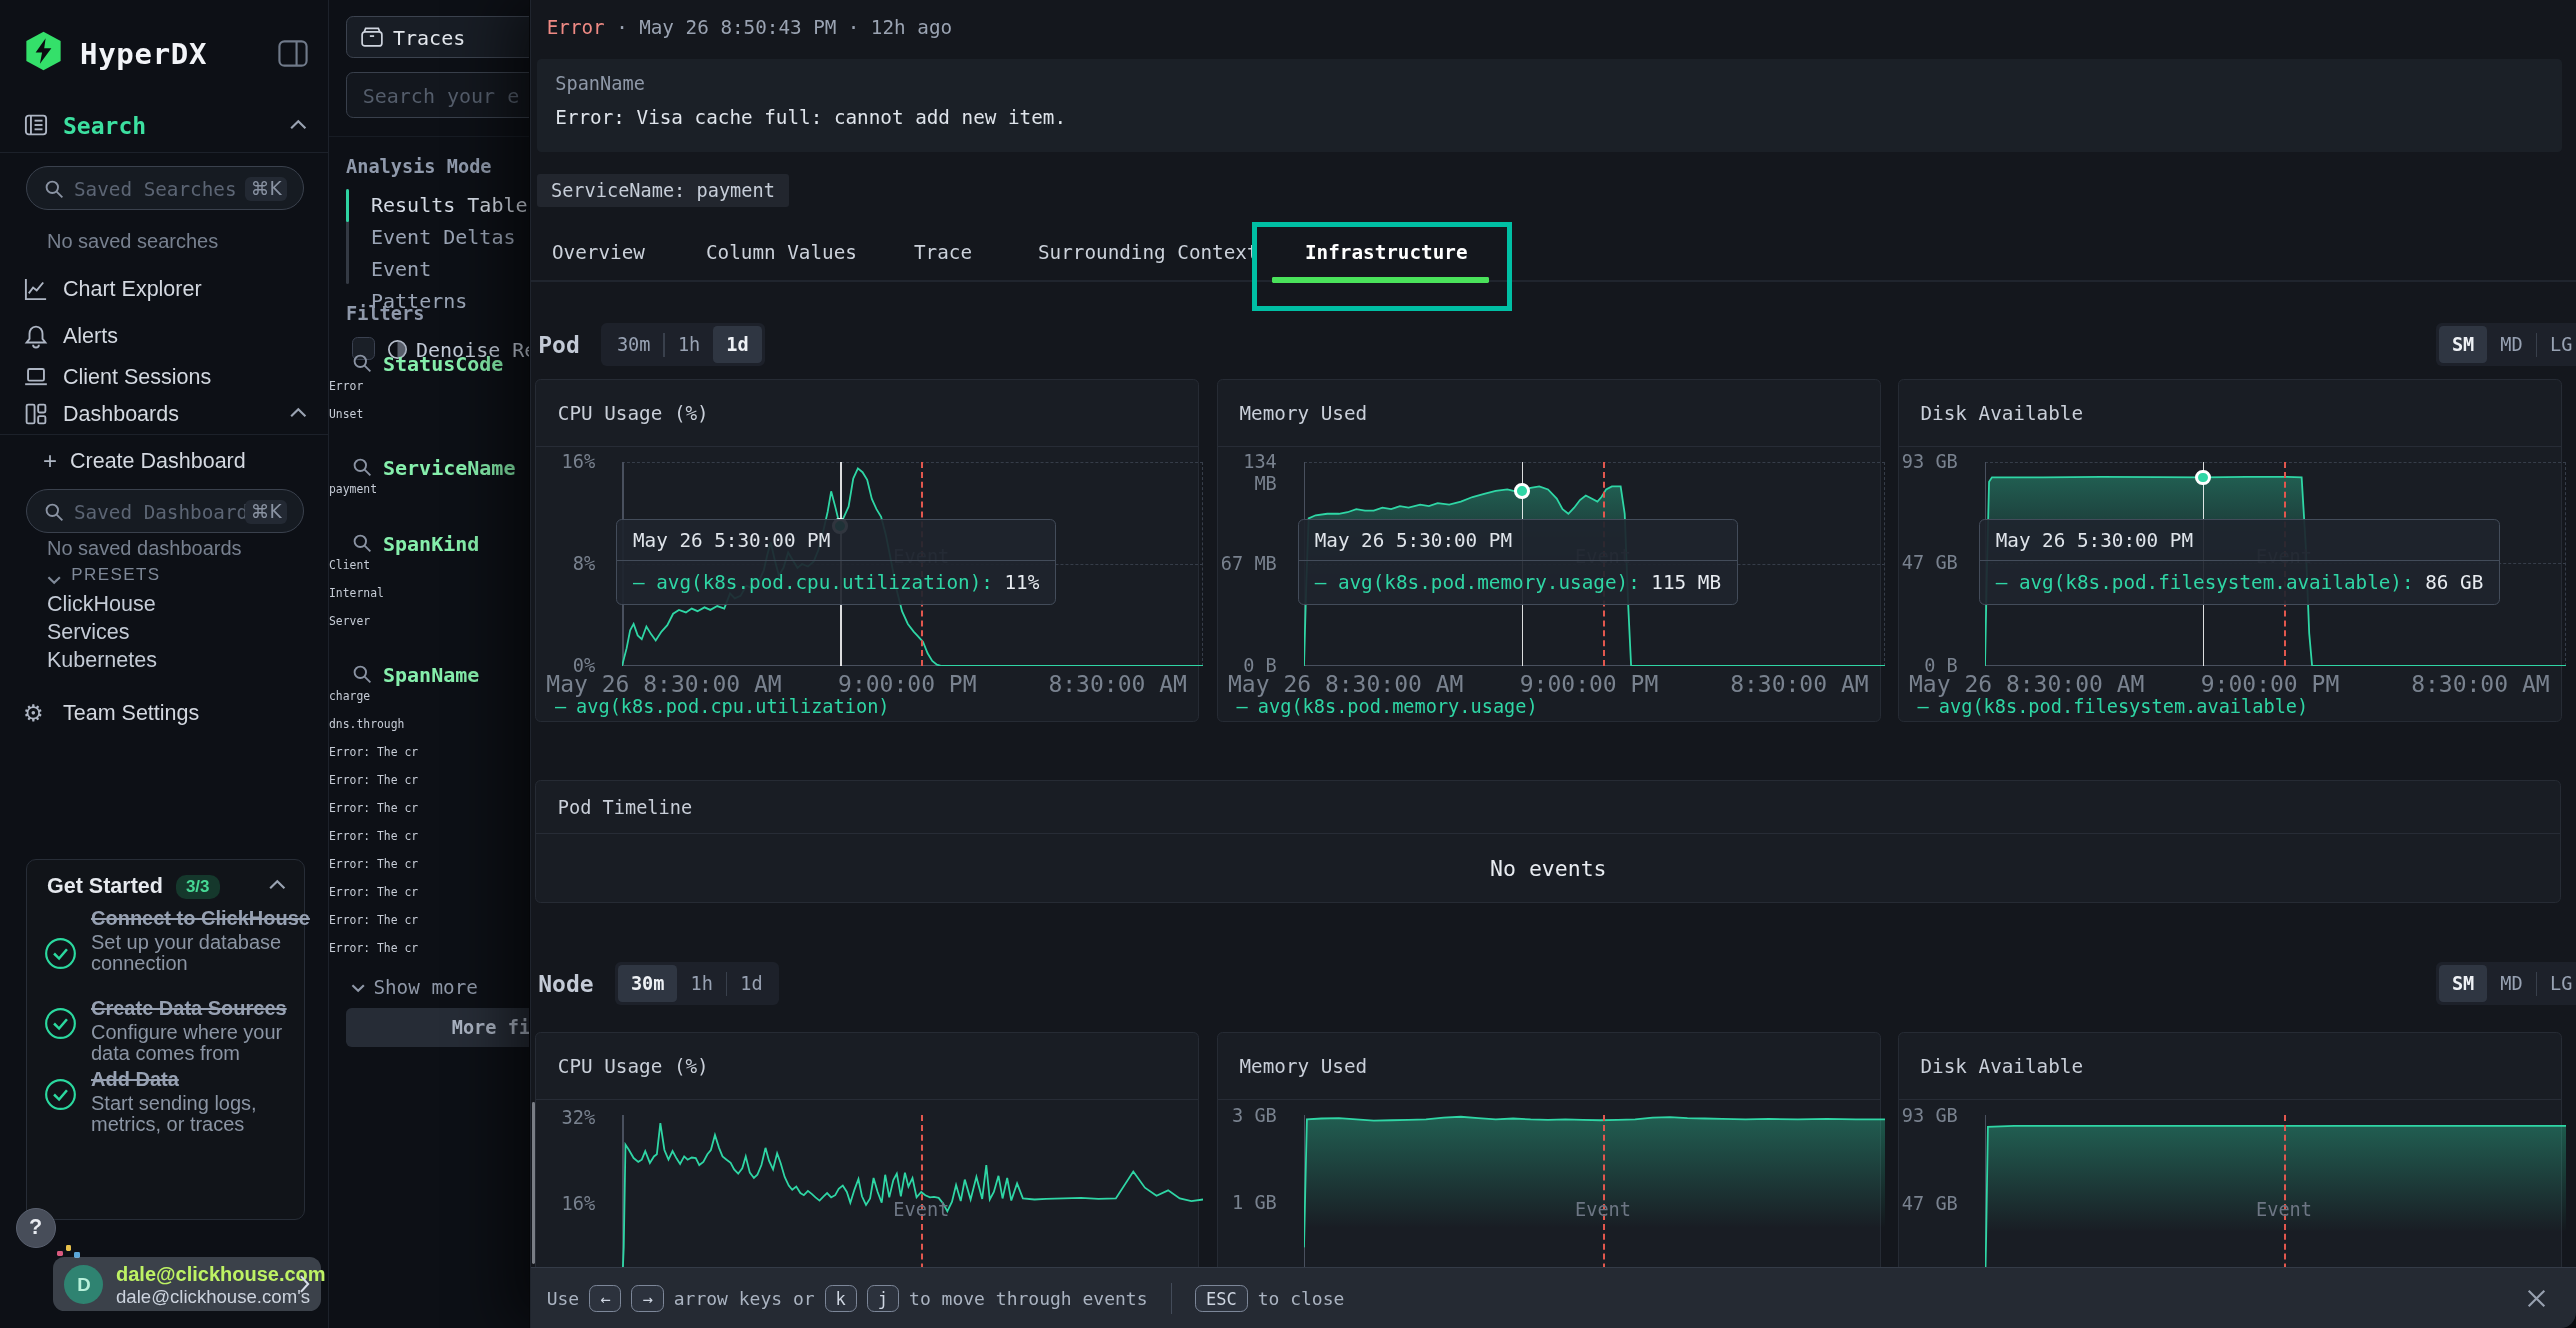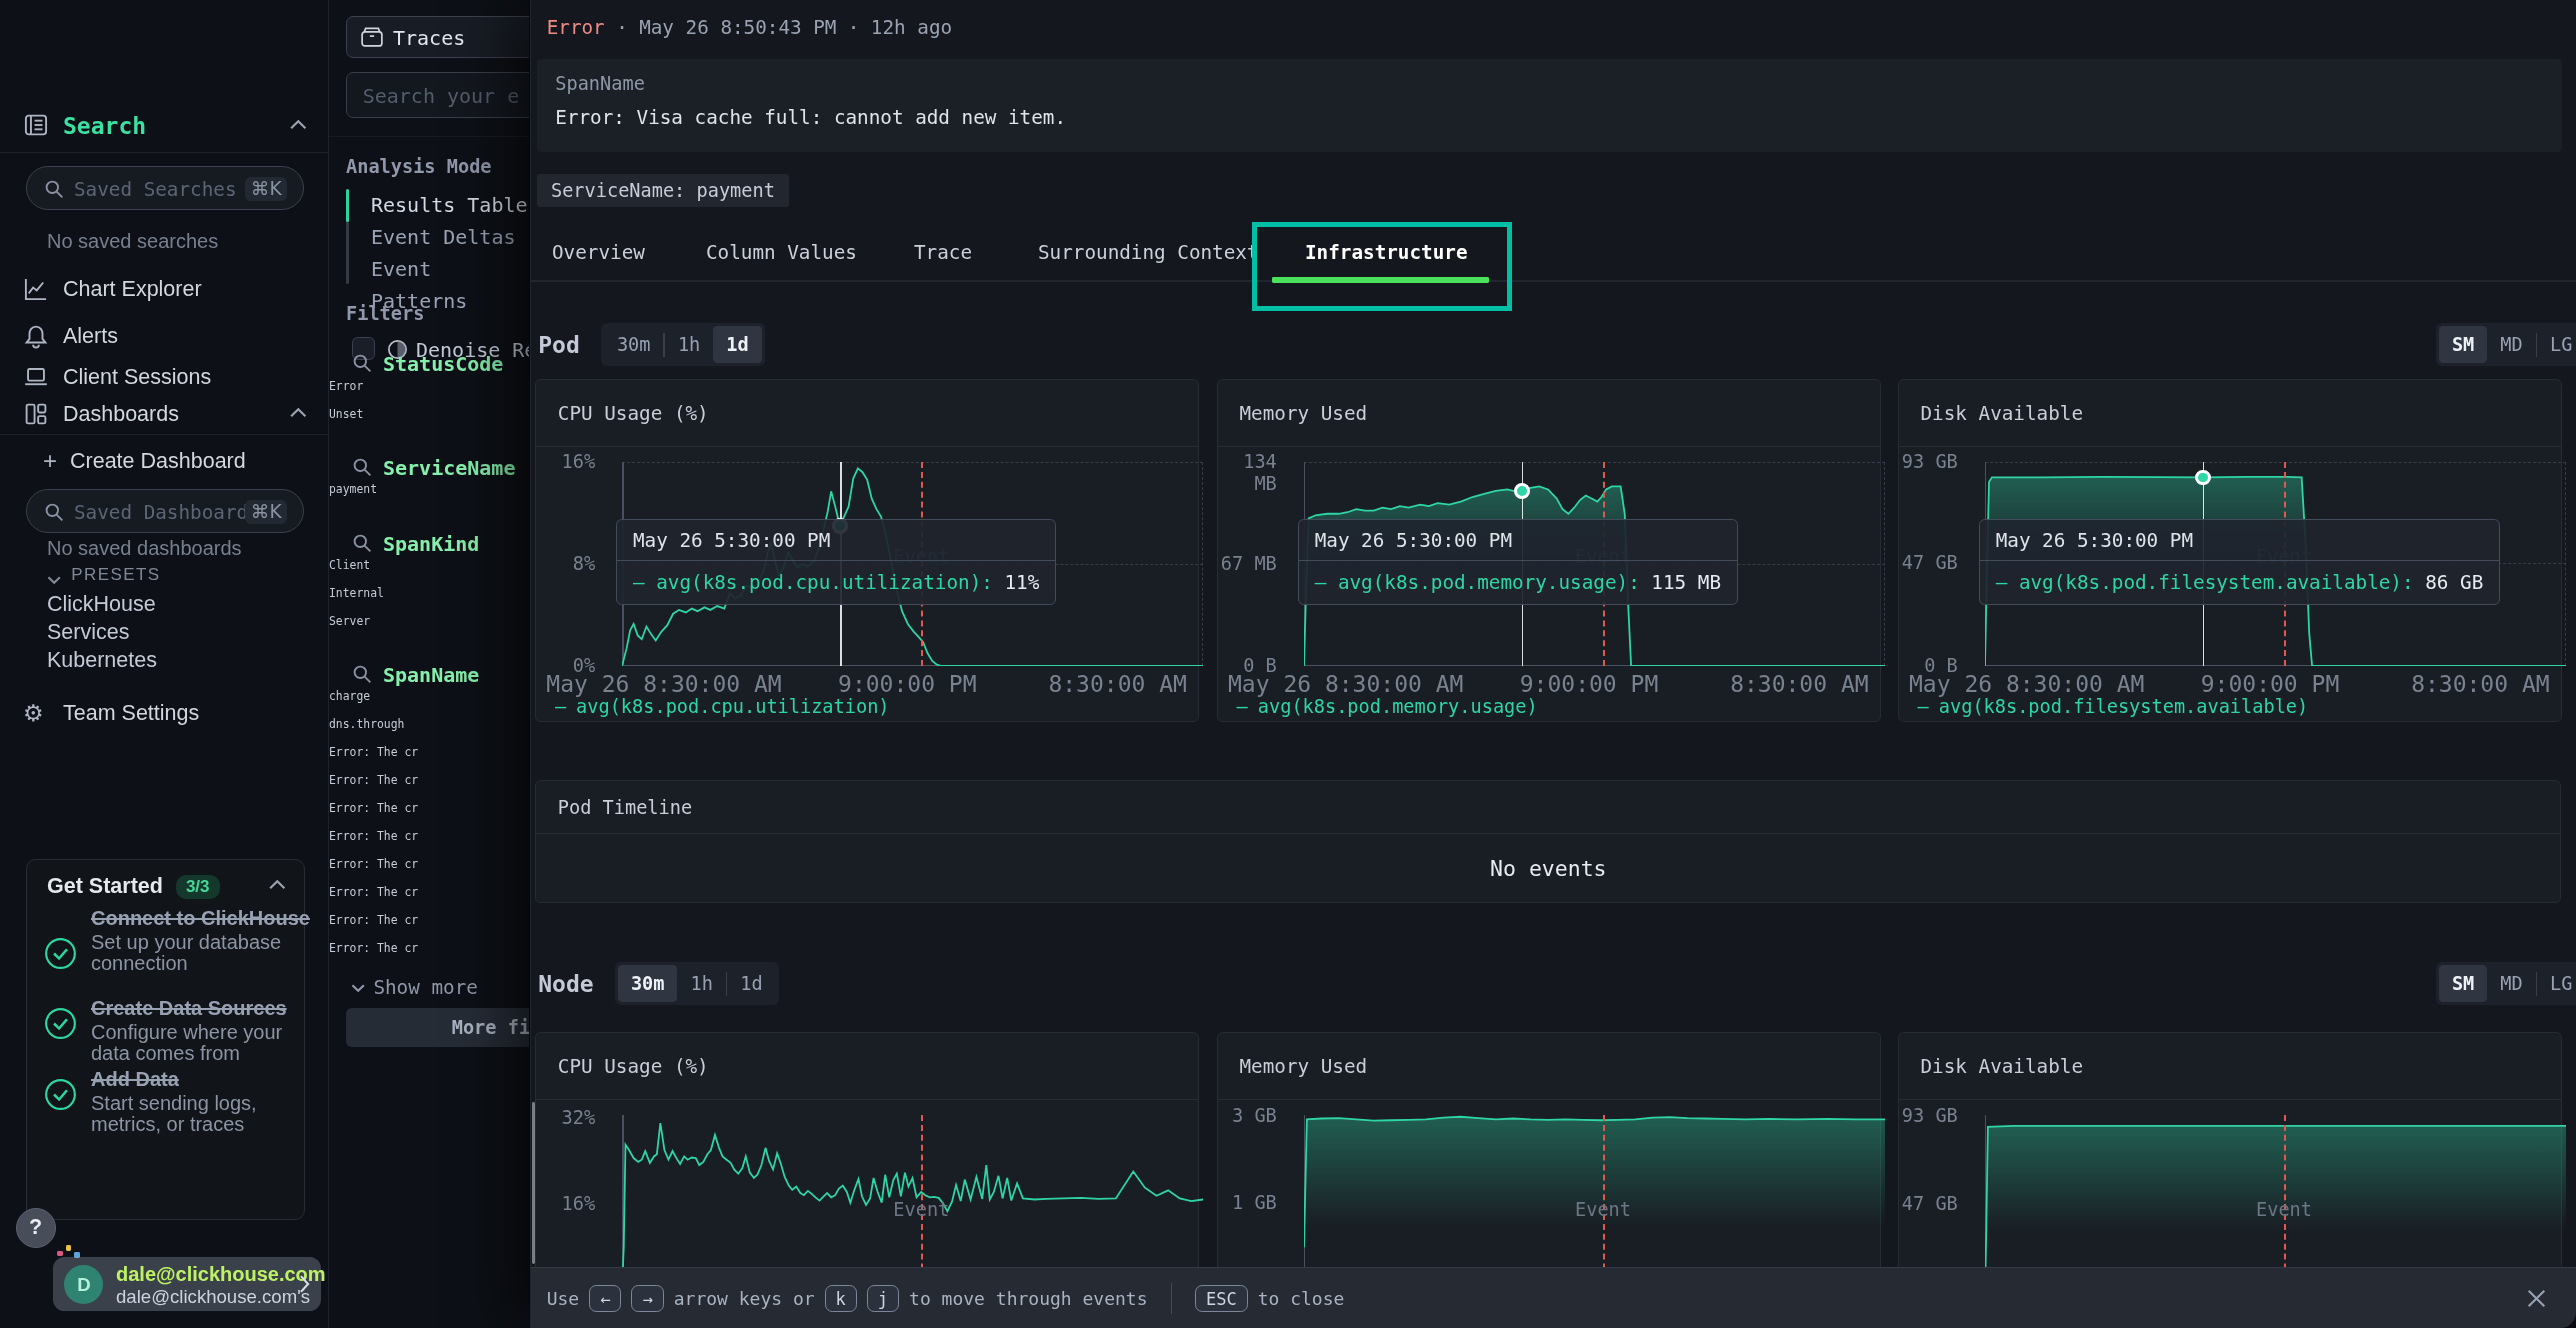--- a/index.html
+++ b/index.html
@@ -134,20 +134,35 @@
   .p-footer { position:absolute; left:0; top:1267px; width:100%; height:62px; background:#252a33; border-top:1.4px solid #343b47; border-radius:0 0 14.3px 0; z-index:10; display:flex; align-items:center; padding-left:15.7px; gap:10px; font-size:18px; color:#aab3c1; }
   .keycap { border:1.4px solid #7d8799; border-radius:7.2px; background:#2c323d; padding:2.9px 10px; font-size:17px; color:#cfd6e2; }
   .f-sep { width:1.4px; height:31.5px; background:#434b59; margin:0 13px; }
   .close-x { position:absolute; right:26px; top:17px; width:27px; height:27px; cursor:pointer; }
   .p-scrollthumb { position:absolute; left:1.4px; top:1102px; width:2.9px; height:162px; background:rgba(222,228,238,0.5); border-radius:1.4px; z-index:11; }
 </style>
 </head>
 <body>
 
 <aside class="sidebar">
+  <div class="logo-row">
+    <div class="logo-badge">
+      <svg width="39" height="40" viewBox="0 0 54 56">
+          <polygon points="27,1 51,14 51,42 27,55 3,42 3,14" fill="#34e06a"></polygon>
+          <polygon points="30,10 16,30 25,30 22,46 38,24 28,24" fill="#0b0d11"></polygon>
+        </svg>
+    </div>
+    <div class="logo-text">HyperDX</div>
+    <div class="collapse-btn">
+      <svg width="30" height="29" viewBox="0 0 42 40">
+          <rect x="2" y="3" width="38" height="34" rx="7" fill="none" stroke="#707a8a" stroke-width="3"></rect>
+          <line x1="26" y1="3" x2="26" y2="37" stroke="#707a8a" stroke-width="3"></line>
+        </svg>
+    </div>
+  </div>
 
   <div class="side-sec" style="top:103px;">
     <span class="sec-icon">
       <svg width="26" height="26" viewBox="0 0 36 36" fill="none" stroke="#aeb6c4" stroke-width="2.6">
           <rect x="4" y="5" width="28" height="26" rx="4"></rect>
           <line x1="11" y1="5" x2="11" y2="31"></line>
           <line x1="16" y1="12" x2="27" y2="12"></line>
           <line x1="16" y1="18" x2="27" y2="18"></line>
           <line x1="16" y1="24" x2="27" y2="24"></line>
         </svg>

